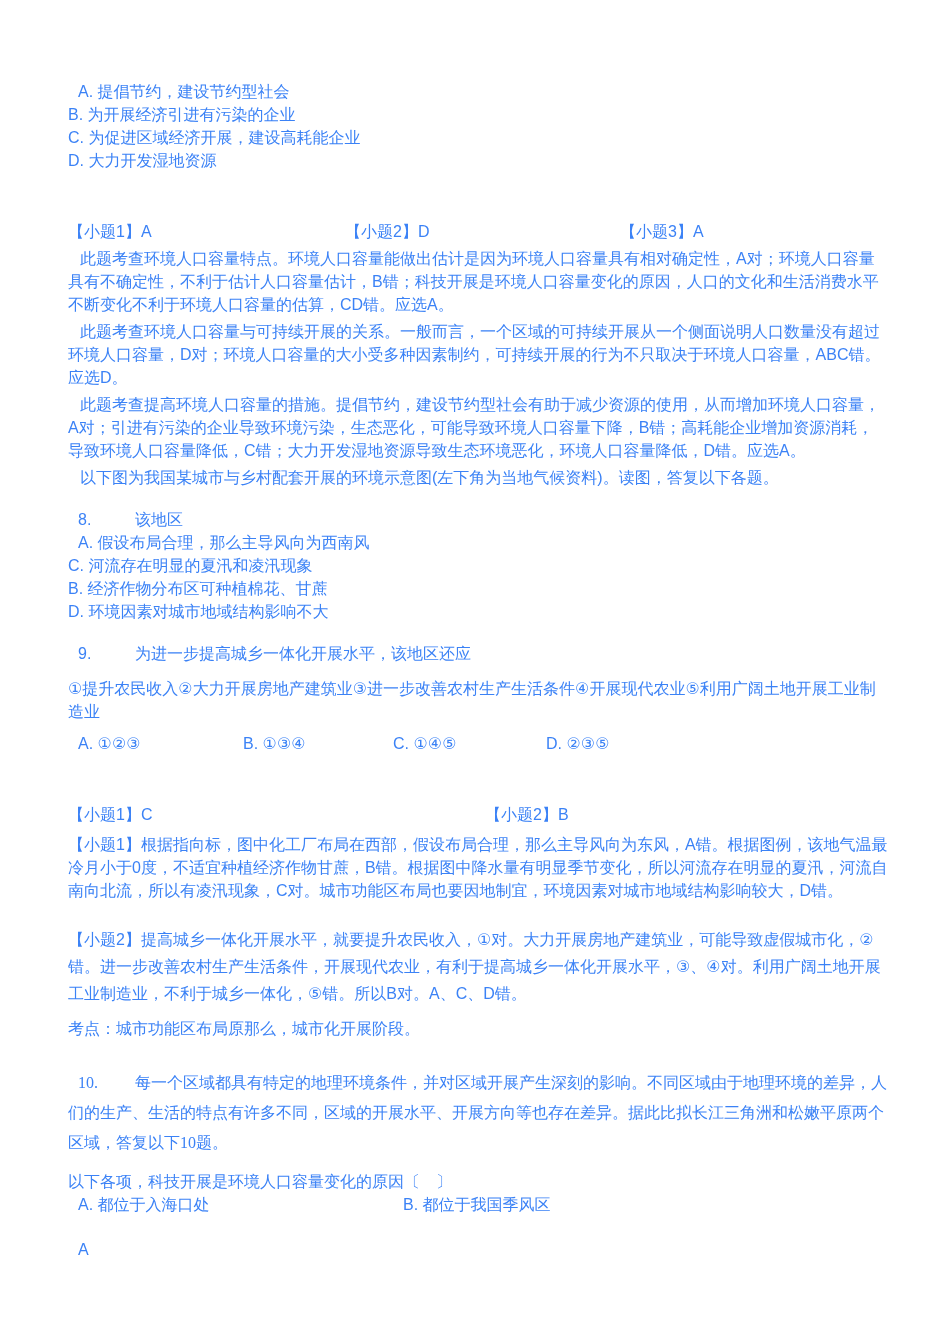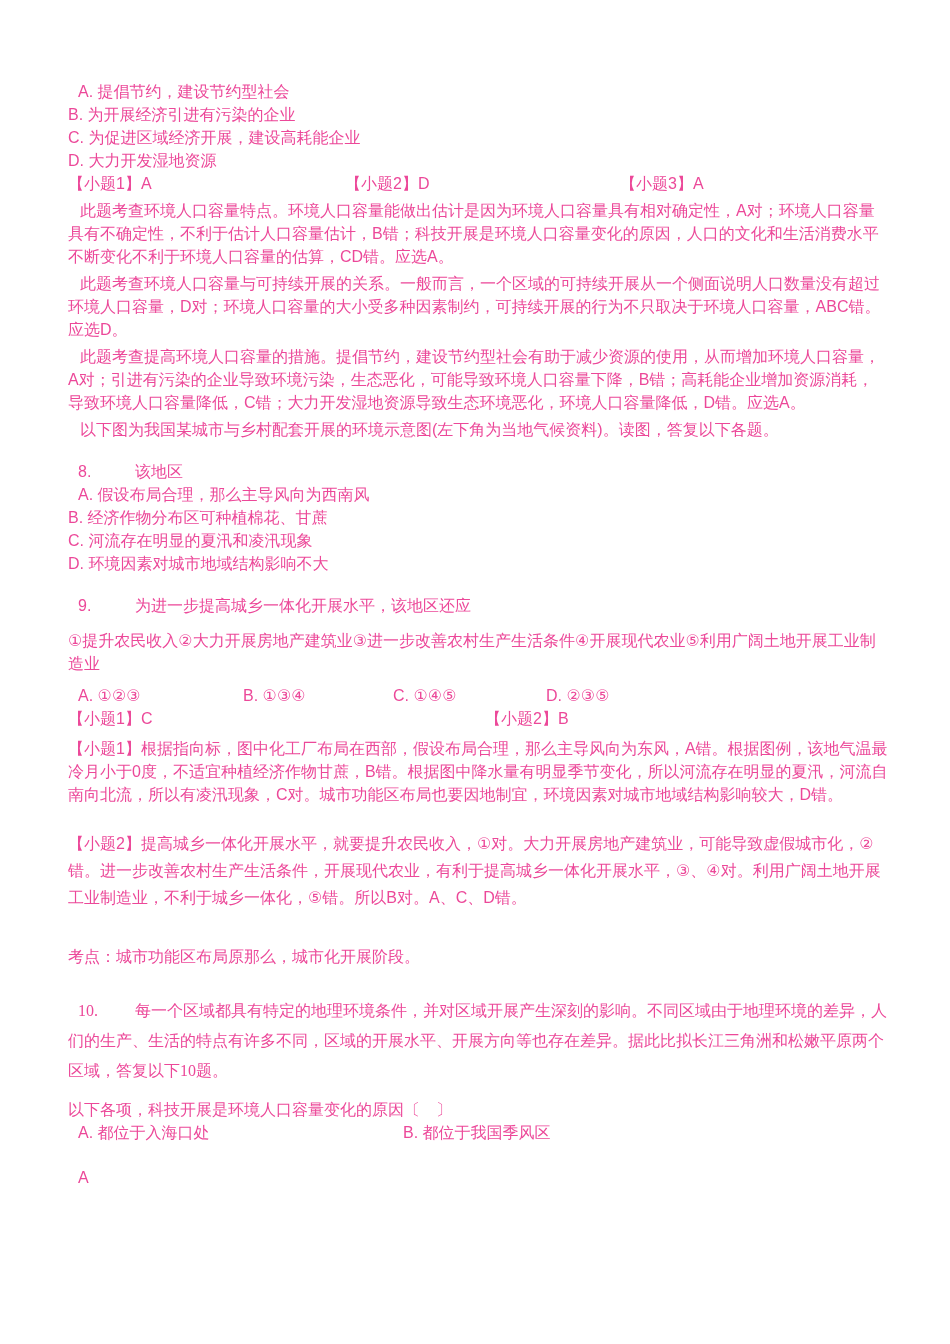--- a/index.html
+++ b/index.html
@@ -3,45 +3,45 @@
 <meta charset="utf-8">
 <style>
   html, body { margin: 0; padding: 0; background: #ffffff; }
   .page {
     position: relative;
     width: 950px;
     height: 1344px;
     box-sizing: border-box;
     padding: 80px 62px 0 68px;
     background: #ffffff;
-    color: #ec4899;
+    color: #3b82f6;
     font-family: "Liberation Sans", "DejaVu Sans", sans-serif;
     font-size: 16px;
     line-height: 23px;
     overflow: hidden;
   }
   .line { }
   .ind { padding-left: 10px; }
-  .ansrow { display: flex; }
+  .ansrow { display: flex; margin-top: 48px; }
   .ansrow .a1 { width: 277px; }
   .ansrow .a2 { width: 275px; }
   .ansrow2 .a1 { width: 417px; }
   .para { margin: 4px 0 0 0; text-indent: 12px; }
   .noind { text-indent: 0; }
   .qline { margin-top: 19px; }
   .qnum { display: inline-block; width: 67px; padding-left: 10px; box-sizing: border-box; }
   .items { margin-top: 12px; }
   .choices { display: flex; margin-top: 9px; padding-left: 10px; }
   .choices .c1 { width: 165px; }
   .choices .c2 { width: 150px; }
   .choices .c3 { width: 153px; }
   .ansrow-2 { }
   .expl { margin: 7px 0 0 0; }
   .expl2 { margin-top: 24px; line-height: 27px; }
-  .kaodian { margin-top: 34px; }
+  .kaodian { margin-top: 10px; }
   .q10 { margin-top: 28px; line-height: 30px; font-family: Liberation Serif, serif; }
   .subq { margin-top: 12px; }
   .optrow { display: flex; margin-top: 0; }
   .optrow .o1 { width: 335px; box-sizing: border-box; }
   .optrow .o1.pad { padding-left: 10px; }
   .finala { margin-top: 22px; padding-left: 10px; }
 </style>
 </head>
 <body>
 
@@ -61,22 +61,22 @@
   <p class="para">此题考查环境人口容量特点。环境人口容量能做出估计是因为环境人口容量具有相对确定性，A对；环境人口容量具有不确定性，不利于估计人口容量估计，B错；科技开展是环境人口容量变化的原因，人口的文化和生活消费水平不断变化不利于环境人口容量的估算，CD错。应选A。</p>
   <p class="para">此题考查环境人口容量与可持续开展的关系。一般而言，一个区域的可持续开展从一个侧面说明人口数量没有超过环境人口容量，D对；环境人口容量的大小受多种因素制约，可持续开展的行为不只取决于环境人口容量，ABC错。应选D。</p>
   <p class="para">此题考查提高环境人口容量的措施。提倡节约，建设节约型社会有助于减少资源的使用，从而增加环境人口容量，A对；引进有污染的企业导致环境污染，生态恶化，可能导致环境人口容量下降，B错；高耗能企业增加资源消耗，导致环境人口容量降低，C错；大力开发湿地资源导致生态环境恶化，环境人口容量降低，D错。应选A。</p>
 
   <p class="para">以下图为我国某城市与乡村配套开展的环境示意图(左下角为当地气候资料)。读图，答复以下各题。</p>
 
   <div class="line qline">
     <span class="qnum">8.</span><span>该地区</span>
   </div>
   <div class="line ind">A. 假设布局合理，那么主导风向为西南风</div>
+  <div class="line">C. 河流存在明显的夏汛和凌汛现象</div>
   <div class="line">B. 经济作物分布区可种植棉花、甘蔗</div>
-  <div class="line">C. 河流存在明显的夏汛和凌汛现象</div>
   <div class="line">D. 环境因素对城市地域结构影响不大</div>
 
   <div class="line qline">
     <span class="qnum">9.</span><span>为进一步提高城乡一体化开展水平，该地区还应</span>
   </div>
   <p class="para noind items">①提升农民收入②大力开展房地产建筑业③进一步改善农村生产生活条件④开展现代农业⑤利用广阔土地开展工业制造业</p>
   <div class="choices">
     <span class="c1">A. ①②③</span>
     <span class="c2">B. ①③④</span>
     <span class="c3">C. ①④⑤</span>

